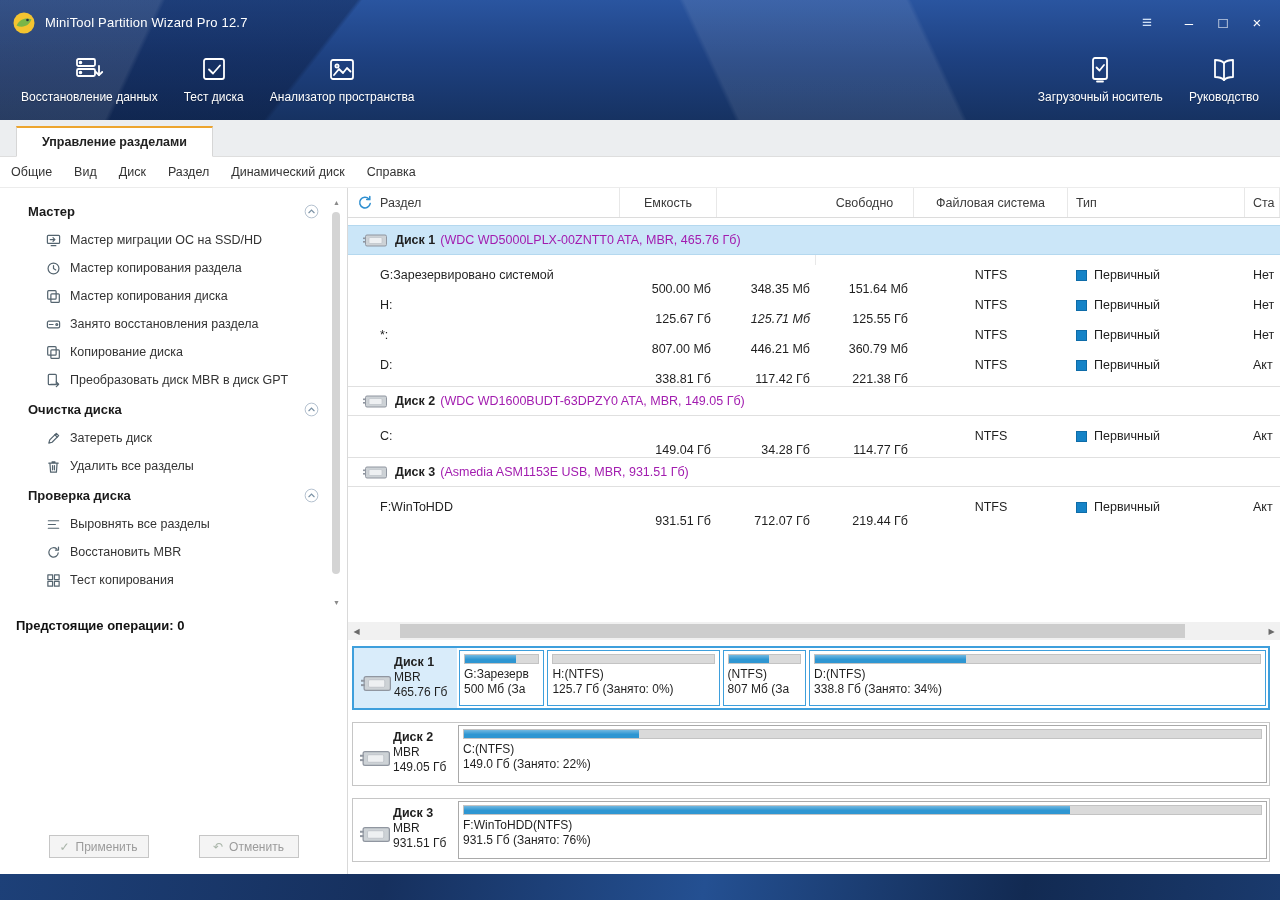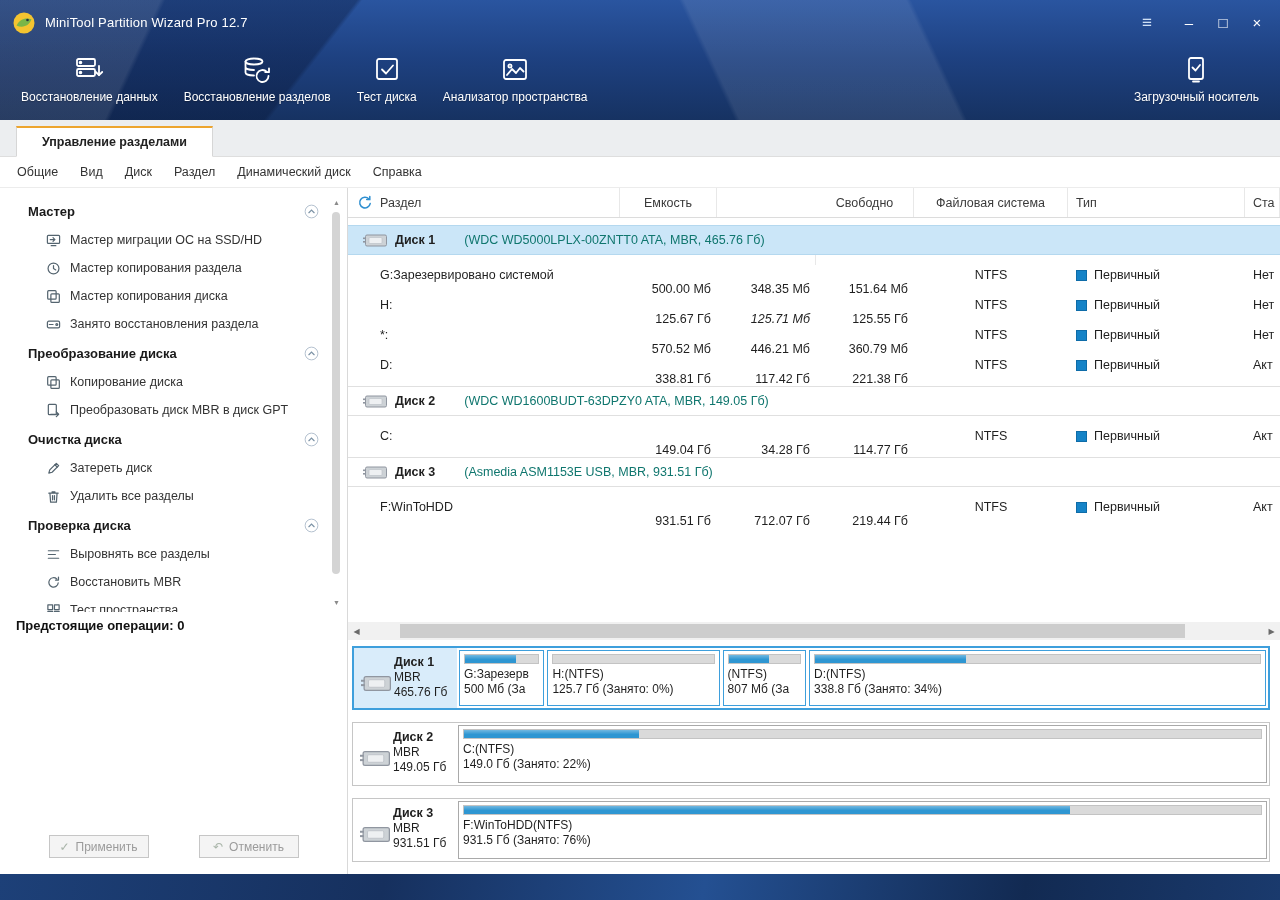--- a/index.html
+++ b/index.html
@@ -25,21 +25,21 @@
   .toolbar-right{margin-left:auto;}
   .tool{display:flex;flex-direction:column;align-items:center;padding:0 13px;color:#fff;cursor:default;}
   .tool-ico{width:34px;height:34px;display:flex;align-items:center;justify-content:center;}
   .tool-label{font-size:12px;margin-top:3px;white-space:nowrap;text-shadow:0 1px 1px rgba(0,0,0,.25);}
 
   
   .tabrow{height:37px;background:#eceef0;display:flex;align-items:flex-end;padding-left:16px;border-bottom:1px solid #dedede;}
   .tab{height:31px;margin-bottom:-1px;background:#fff;border:1px solid #d6d6d6;border-bottom:1px solid #fff;border-top:2px solid var(--tab-accent);display:flex;align-items:center;padding:0 25px;font-size:12.5px;font-weight:bold;color:#222;position:relative;z-index:1;}
 
   
-  .menubar{height:31px;background:#fff;display:flex;align-items:center;padding-left:6px;border-bottom:1px solid #ececec;}
+  .menubar{height:31px;background:#fff;display:flex;align-items:center;border-bottom:1px solid #ececec;}
   .menu-item{padding:0 11px;font-size:12.5px;color:#333;height:100%;display:flex;align-items:center;cursor:default;}
 
   .main{flex:1;display:flex;min-height:0;}
 
   
   .sidebar{width:348px;min-width:348px;border-right:1px solid #d9d9d9;display:flex;flex-direction:column;background:#fff;}
   .side-list{height:424px;position:relative;overflow:hidden;margin-left:12px;}
   .side-list-inner{padding-top:8px;}
   .side-sec{height:30px;display:flex;align-items:center;padding:0 14px 0 16px;cursor:default;}
   .side-sec-title{font-weight:bold;font-size:13px;color:#1a1a1a;flex:1;}
@@ -63,21 +63,21 @@
   .th.first{justify-content:flex-start;padding-left:9px;}
   .th.left{justify-content:flex-start;padding-left:8px;}
   .th .refresh{width:16px;height:16px;display:inline-flex;margin-right:7px;}
   .tbl-body{height:404px;overflow:hidden;padding-top:7px;}
   .row{display:flex;height:30px;align-items:center;font-size:12.5px;color:#1f1f1f;}
   .disk-row{border-top:1px solid #e0e0e0;border-bottom:1px solid #e0e0e0;padding-left:15px;margin-top:6px;margin-bottom:5px;}
   .tbl-body .disk-row:first-child{margin-top:0;}
   .disk-row.selected{background:var(--sel-row);border-color:#b4d8ef;}
   .hdd-ico{display:inline-flex;margin-right:8px;}
   .dname{font-weight:bold;margin-right:5px;}
-  .ddetails{color:#0f766e;margin-left:24px;}
+  .ddetails{color:#a21caf;}
   .cell{height:100%;display:flex;align-items:center;overflow:hidden;white-space:nowrap;}
   .c-name{padding-left:32px;}
   .c-num{justify-content:flex-end;padding-right:6px;margin-top:28px;}
   .c-fs{justify-content:center;}
   .c-type{padding-left:8px;}
   .c-status{padding-left:8px;}
   .type-sq{width:11px;height:11px;border:1px solid #0e6ca8;margin-right:7px;flex:0 0 11px;}
 
   
   .hscroll{height:18px;background:#f1f1f1;position:relative;display:flex;align-items:center;justify-content:space-between;}
@@ -137,31 +137,20 @@
                 <circle cx="7.5" cy="18.5" r="0.9" fill="#fff"></circle>
                 <path d="M26 12v9"></path>
                 <path d="M22.8 18l3.2 3.2 3.2-3.2"></path>
               </svg>
             </span>
             <span class="tool-label">Восстановление данных</span>
           </div>
           <div class="tool">
             <span class="tool-ico">
               <svg viewBox="0 0 32 32" width="32" height="32" fill="none" stroke="#ffffff" stroke-width="1.8" stroke-linecap="round" stroke-linejoin="round">
-                <ellipse cx="13" cy="7.5" rx="8.5" ry="3"></ellipse>
-                <path d="M4.5 7.5v5.5c0 1.7 3.8 3 8.5 3M4.5 13v5.5c0 1.7 3.8 3 8.5 3"></path>
-                <path d="M27.5 22a6 6 0 1 1-1.7-4.2"></path>
-                <path d="M28 14.5v3.7h-3.7"></path>
-              </svg>
-            </span>
-            <span class="tool-label">Восстановление разделов</span>
-          </div>
-          <div class="tool">
-            <span class="tool-ico">
-              <svg viewBox="0 0 32 32" width="32" height="32" fill="none" stroke="#ffffff" stroke-width="1.8" stroke-linecap="round" stroke-linejoin="round">
                 <rect x="6" y="5" width="20" height="20" rx="2"></rect>
                 <path d="M11 15.5l4 4 7-8"></path>
               </svg>
             </span>
             <span class="tool-label">Тест диска</span>
           </div>
           <div class="tool">
             <span class="tool-ico">
               <svg viewBox="0 0 32 32" width="32" height="32" fill="none" stroke="#ffffff" stroke-width="1.8" stroke-linecap="round" stroke-linejoin="round">
                 <rect x="5" y="6" width="22" height="19" rx="2"></rect>
@@ -175,20 +164,29 @@
       <div class="toolbar-right">
           <div class="tool">
             <span class="tool-ico">
               <svg viewBox="0 0 32 32" width="32" height="32" fill="none" stroke="#ffffff" stroke-width="1.8" stroke-linecap="round" stroke-linejoin="round">
                 <rect x="9" y="4" width="14" height="21" rx="2"></rect>
                 <path d="M13 27.5h6"></path>
                 <path d="M12.5 13.5l3 3 4.5-5.5"></path>
               </svg>
             </span>
             <span class="tool-label">Загрузочный носитель</span>
+          </div>
+          <div class="tool">
+            <span class="tool-ico">
+              <svg viewBox="0 0 32 32" width="32" height="32" fill="none" stroke="#ffffff" stroke-width="1.8" stroke-linecap="round" stroke-linejoin="round">
+                <path d="M16 9c-2-2-5-3-9-3v17c4 0 7 1 9 3 2-2 5-3 9-3V6c-4 0-7 1-9 3z"></path>
+                <path d="M16 9v17"></path>
+              </svg>
+            </span>
+            <span class="tool-label">Руководство</span>
           </div>
         </div>
     </div>
   </div>
 
   <div class="tabrow">
     <div class="tab">
       <span>Управление разделами</span>
     </div>
   </div>
@@ -247,29 +245,20 @@
             <div class="side-item">
               <span class="side-ico">
                 <svg viewBox="0 0 16 16" width="15" height="15" fill="none" stroke="#54646f" stroke-width="1.3" stroke-linecap="round" stroke-linejoin="round">
                   <rect x="1.5" y="4.5" width="13" height="7" rx="1.5"></rect>
                   <circle cx="11.5" cy="8" r="1"></circle>
                   <path d="M3.5 8h4"></path>
                 </svg>
               </span>
               <span>Занято восстановления раздела</span>
             </div>
-            <div class="side-sec">
-              <span class="side-sec-title">Преобразование диска</span>
-              <span class="chev">
-                <svg viewBox="0 0 16 16" width="15" height="15">
-                  <circle cx="8" cy="8" r="6.8" fill="#fff" stroke="#aebccb"></circle>
-                  <path d="M5.2 9.3L8 6.5l2.8 2.8" fill="none" stroke="#7d93a6" stroke-width="1.3" stroke-linecap="round"></path>
-                </svg>
-              </span>
-            </div>
             <div class="side-item">
               <span class="side-ico">
                 <svg viewBox="0 0 16 16" width="15" height="15" fill="none" stroke="#54646f" stroke-width="1.3" stroke-linecap="round" stroke-linejoin="round">
                   <rect x="1.8" y="1.8" width="9" height="9" rx="1"></rect>
                   <rect x="5.2" y="5.2" width="9" height="9" rx="1"></rect>
                 </svg>
               </span>
               <span>Копирование диска</span>
             </div>
             <div class="side-item">
@@ -336,21 +325,21 @@
             </div>
             <div class="side-item">
               <span class="side-ico">
                 <svg viewBox="0 0 16 16" width="15" height="15" fill="none" stroke="#54646f" stroke-width="1.3" stroke-linecap="round" stroke-linejoin="round">
                   <rect x="2" y="2" width="5" height="5"></rect>
                   <rect x="9" y="2" width="5" height="5"></rect>
                   <rect x="2" y="9" width="5" height="5"></rect>
                   <rect x="9" y="9" width="5" height="5"></rect>
                 </svg>
               </span>
-              <span>Тест пространства</span>
+              <span>Тест копирования</span>
             </div>
           </div>
         <div class="vscroll">
           <div class="vs-arrow up">▲</div>
           <div class="vs-thumb"></div>
           <div class="vs-arrow down">▼</div>
         </div>
       </div>
       <div class="pending">Предстоящие операции: 0</div>
       <div class="side-fill"></div>
@@ -416,21 +405,21 @@
             <div class="cell c-num" style="width: 98px;">125.55 Гб</div>
             <div class="cell c-fs" style="width: 154px;">NTFS</div>
             <div class="cell c-type" style="width: 177px;">
               <span class="type-sq" style="background-color: rgb(21, 131, 199);"></span>
               <span>Первичный</span>
             </div>
             <div class="cell c-status" style="width: 35px;">Нет</div>
           </div>
           <div class="row">
             <div class="cell c-name" style="width: 272px;">*:</div>
-            <div class="cell c-num" style="width: 97px;">570.52 Мб</div>
+            <div class="cell c-num" style="width: 97px;">807.00 Мб</div>
             <div class="cell c-num" style="width: 99px;">446.21 Мб</div>
             <div class="cell c-num" style="width: 98px;">360.79 Мб</div>
             <div class="cell c-fs" style="width: 154px;">NTFS</div>
             <div class="cell c-type" style="width: 177px;">
               <span class="type-sq" style="background-color: rgb(21, 131, 199);"></span>
               <span>Первичный</span>
             </div>
             <div class="cell c-status" style="width: 35px;">Нет</div>
           </div>
           <div class="row">

